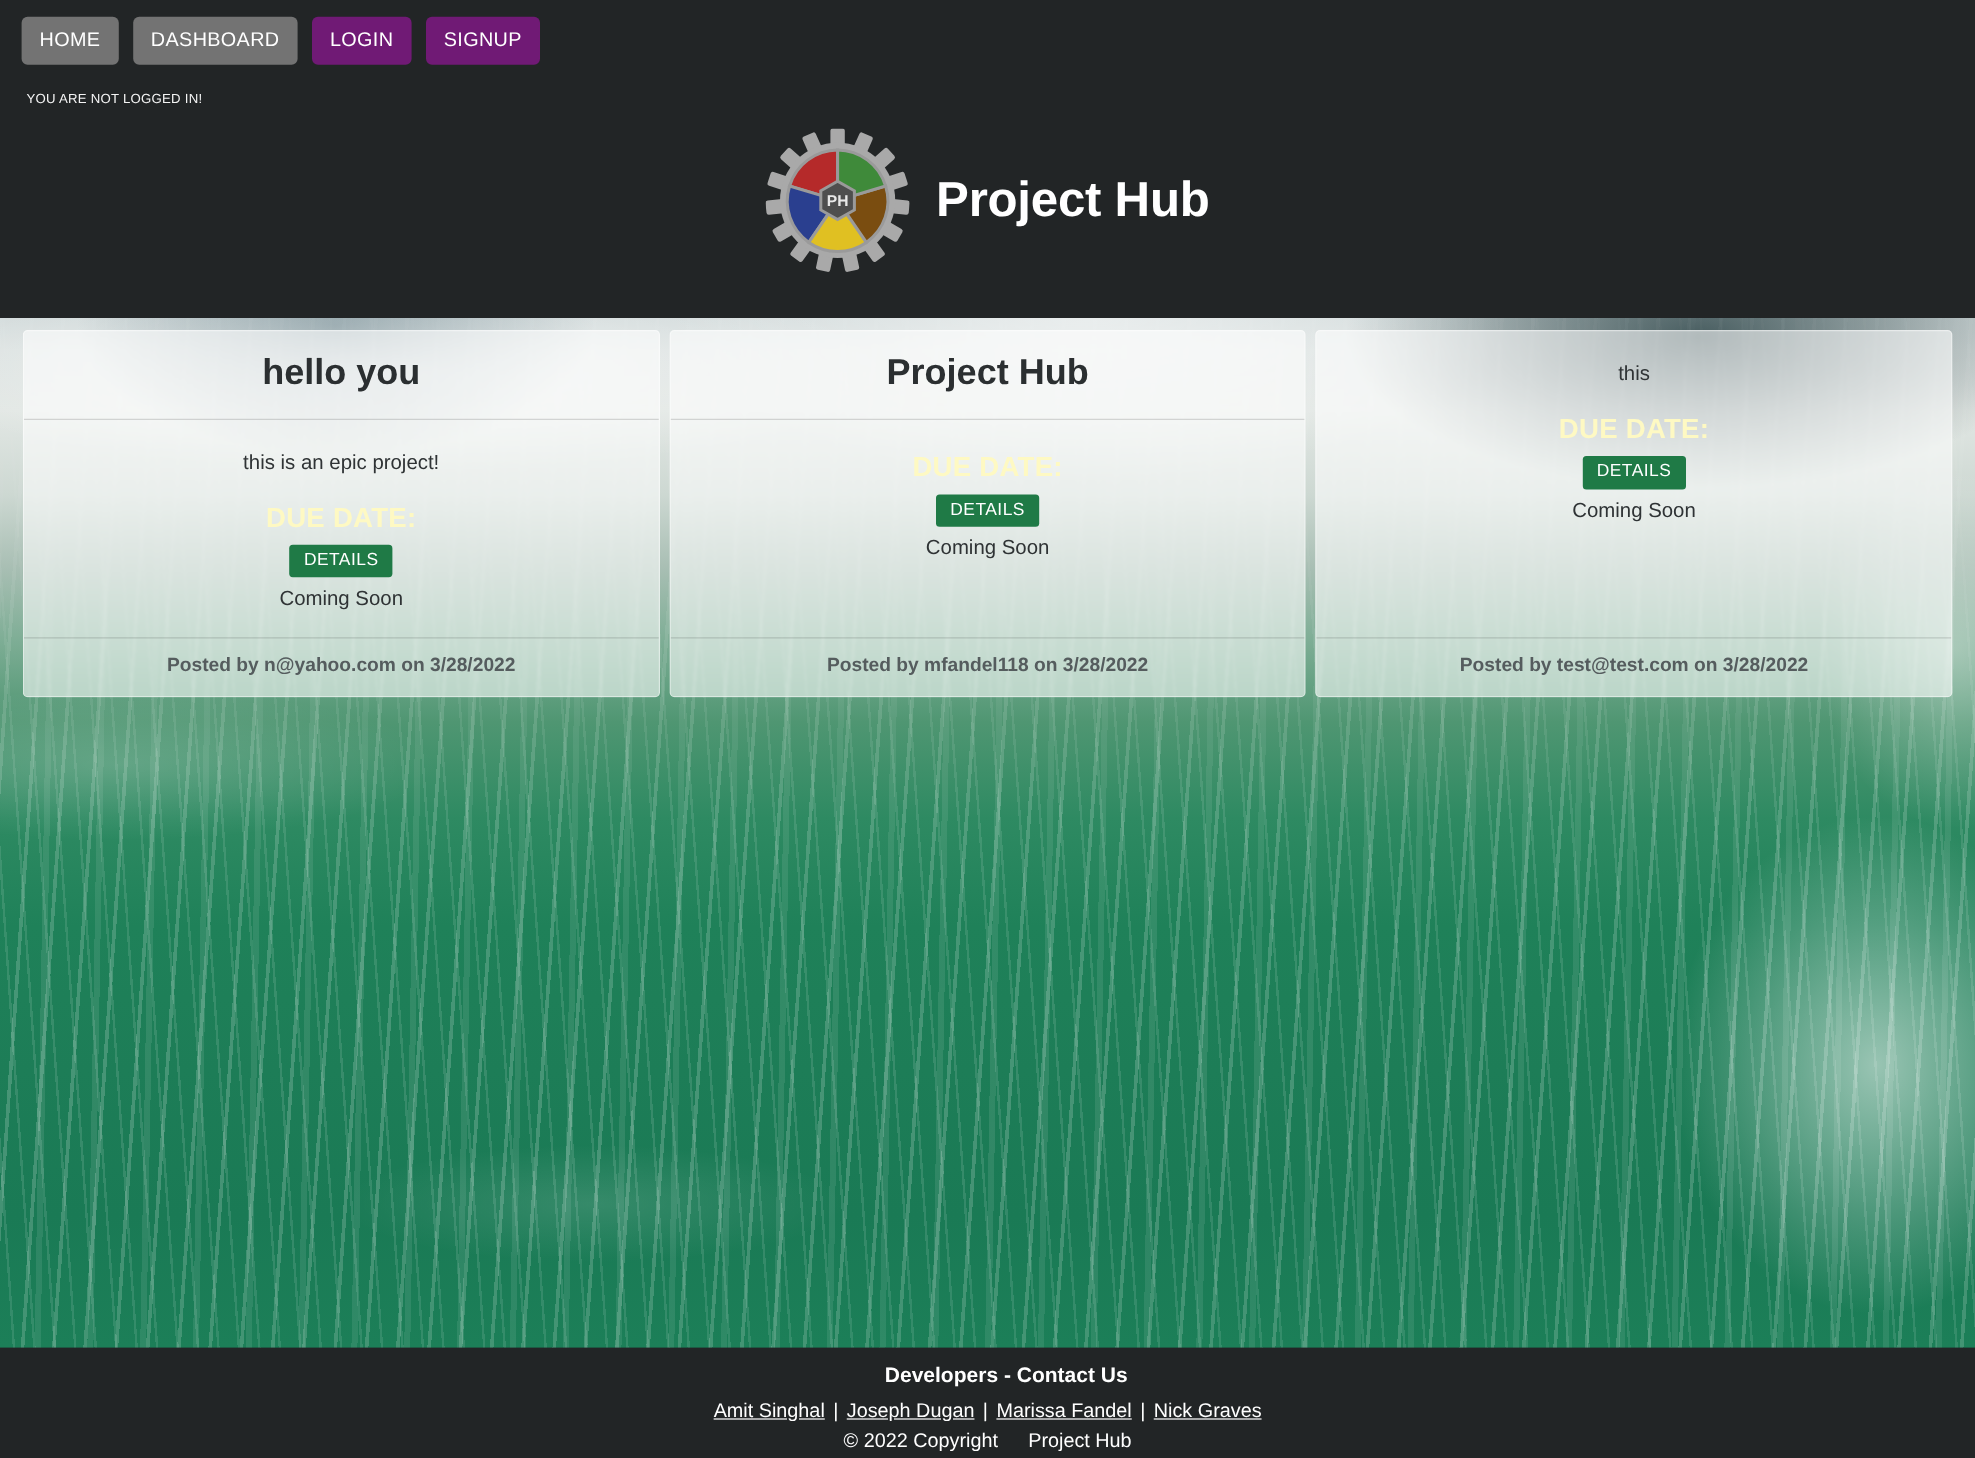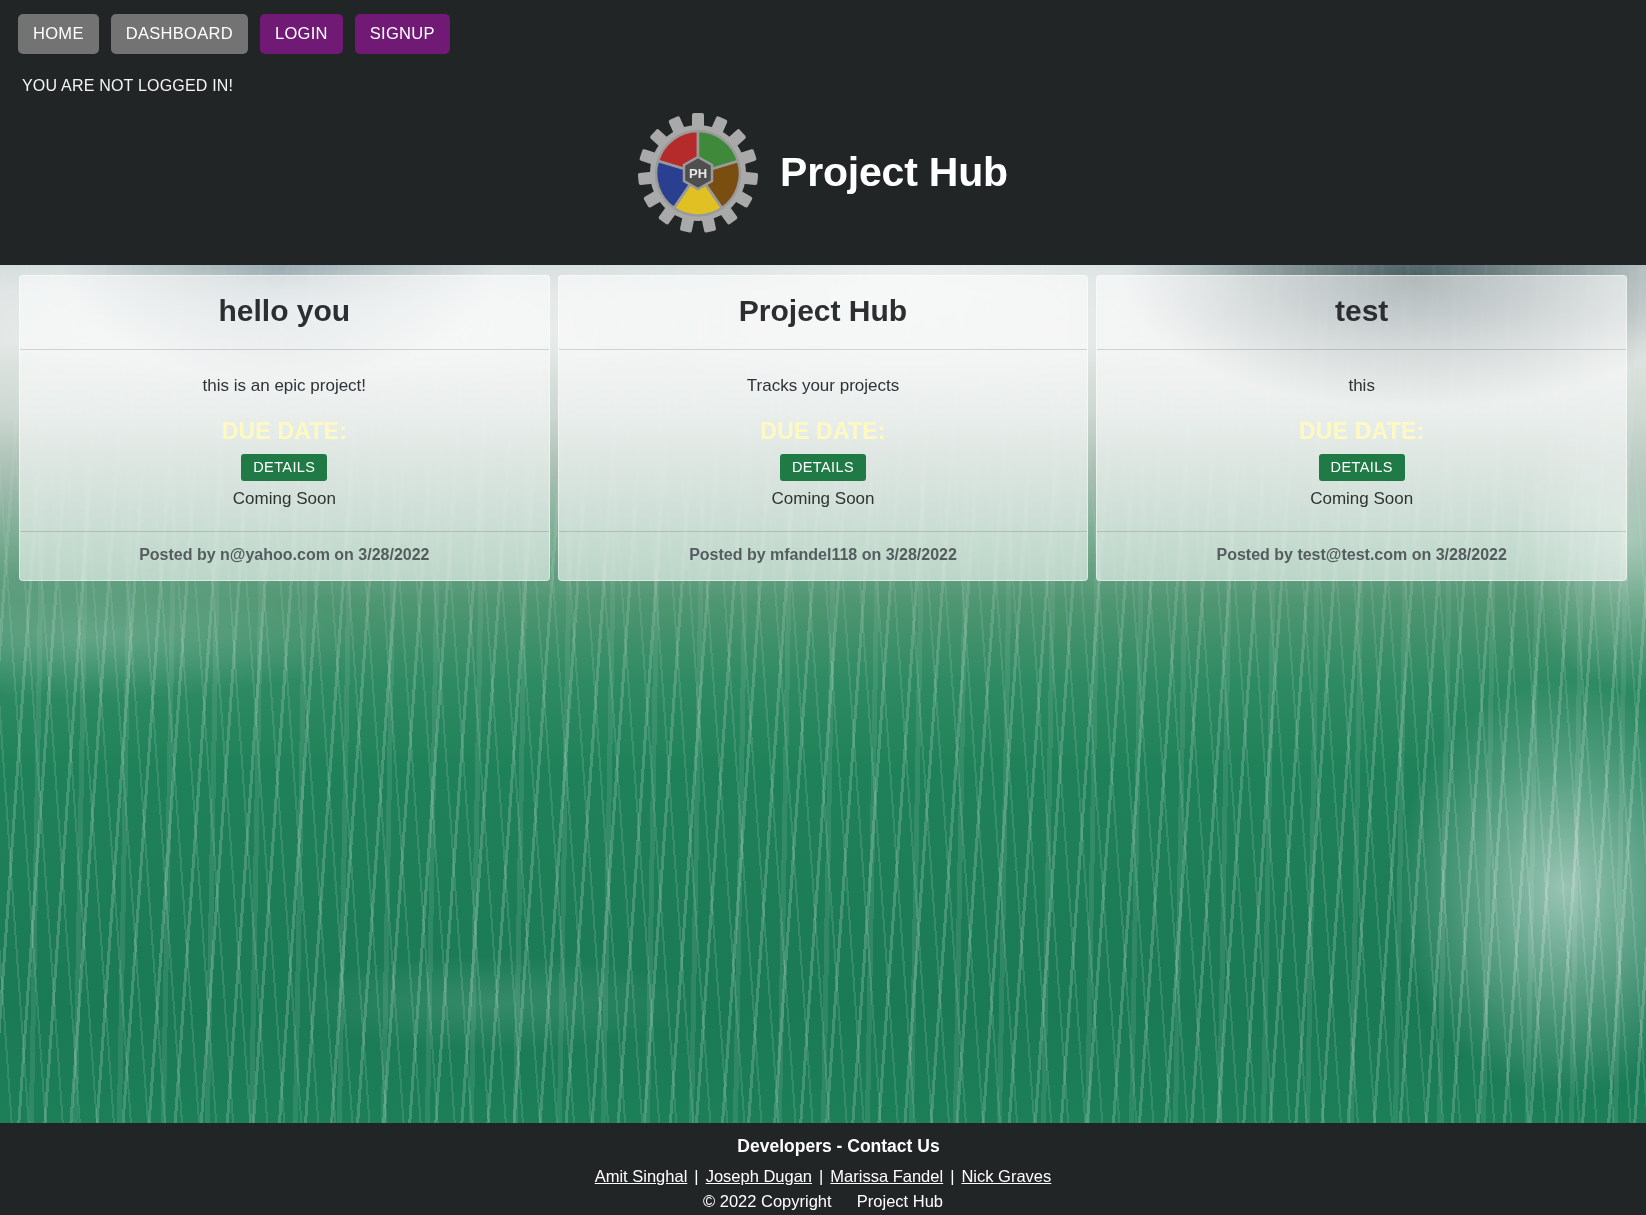--- a/index.html
+++ b/index.html
@@ -21,21 +21,21 @@
     border:none; border-radius:5px; color:#fff;
     font-size:16.5px; font-weight:400; letter-spacing:.3px;
     padding:11px 15px 12px; cursor:pointer;
     font-family:"Liberation Sans", sans-serif;
     line-height:1;
   }
   .btn-blue { background:#737373; }
   .btn-green { background:#701a75; }
 
   .loginstatus {
-    color:#f4f4f4; font-size:16px; letter-spacing:.2px;
+    color:#f4f4f4; font-size:11px; letter-spacing:.2px;
     padding:23px 0 0 22px;
   }
 
   .brandrow {
     display:flex; align-items:center; justify-content:center;
     gap:22px; margin-top:18px;
   }
   .brandtitle {
     color:#fff; font-size:41px; font-weight:700; letter-spacing:-.2px;
   }
@@ -216,32 +216,28 @@
         <div class="card-soon">Coming Soon</div>
       </div>
       <div class="card-foot">Posted by n@yahoo.com on 3/28/2022</div>
     </div>
 
     <div class="card">
       <div class="card-head">
         <div class="card-title">Project Hub</div>
       </div>
       <div class="card-body">
-        <div class="card-desc">Tracks your projects</div>
         <div class="card-due">DUE DATE:</div>
         <button class="details-btn">DETAILS</button>
         <div class="card-soon">Coming Soon</div>
       </div>
       <div class="card-foot">Posted by mfandel118 on 3/28/2022</div>
     </div>
 
     <div class="card">
-      <div class="card-head">
-        <div class="card-title">test</div>
-      </div>
       <div class="card-body">
         <div class="card-desc">this</div>
         <div class="card-due">DUE DATE:</div>
         <button class="details-btn">DETAILS</button>
         <div class="card-soon">Coming Soon</div>
       </div>
       <div class="card-foot">Posted by test@test.com on 3/28/2022</div>
     </div>
 
   </div>

